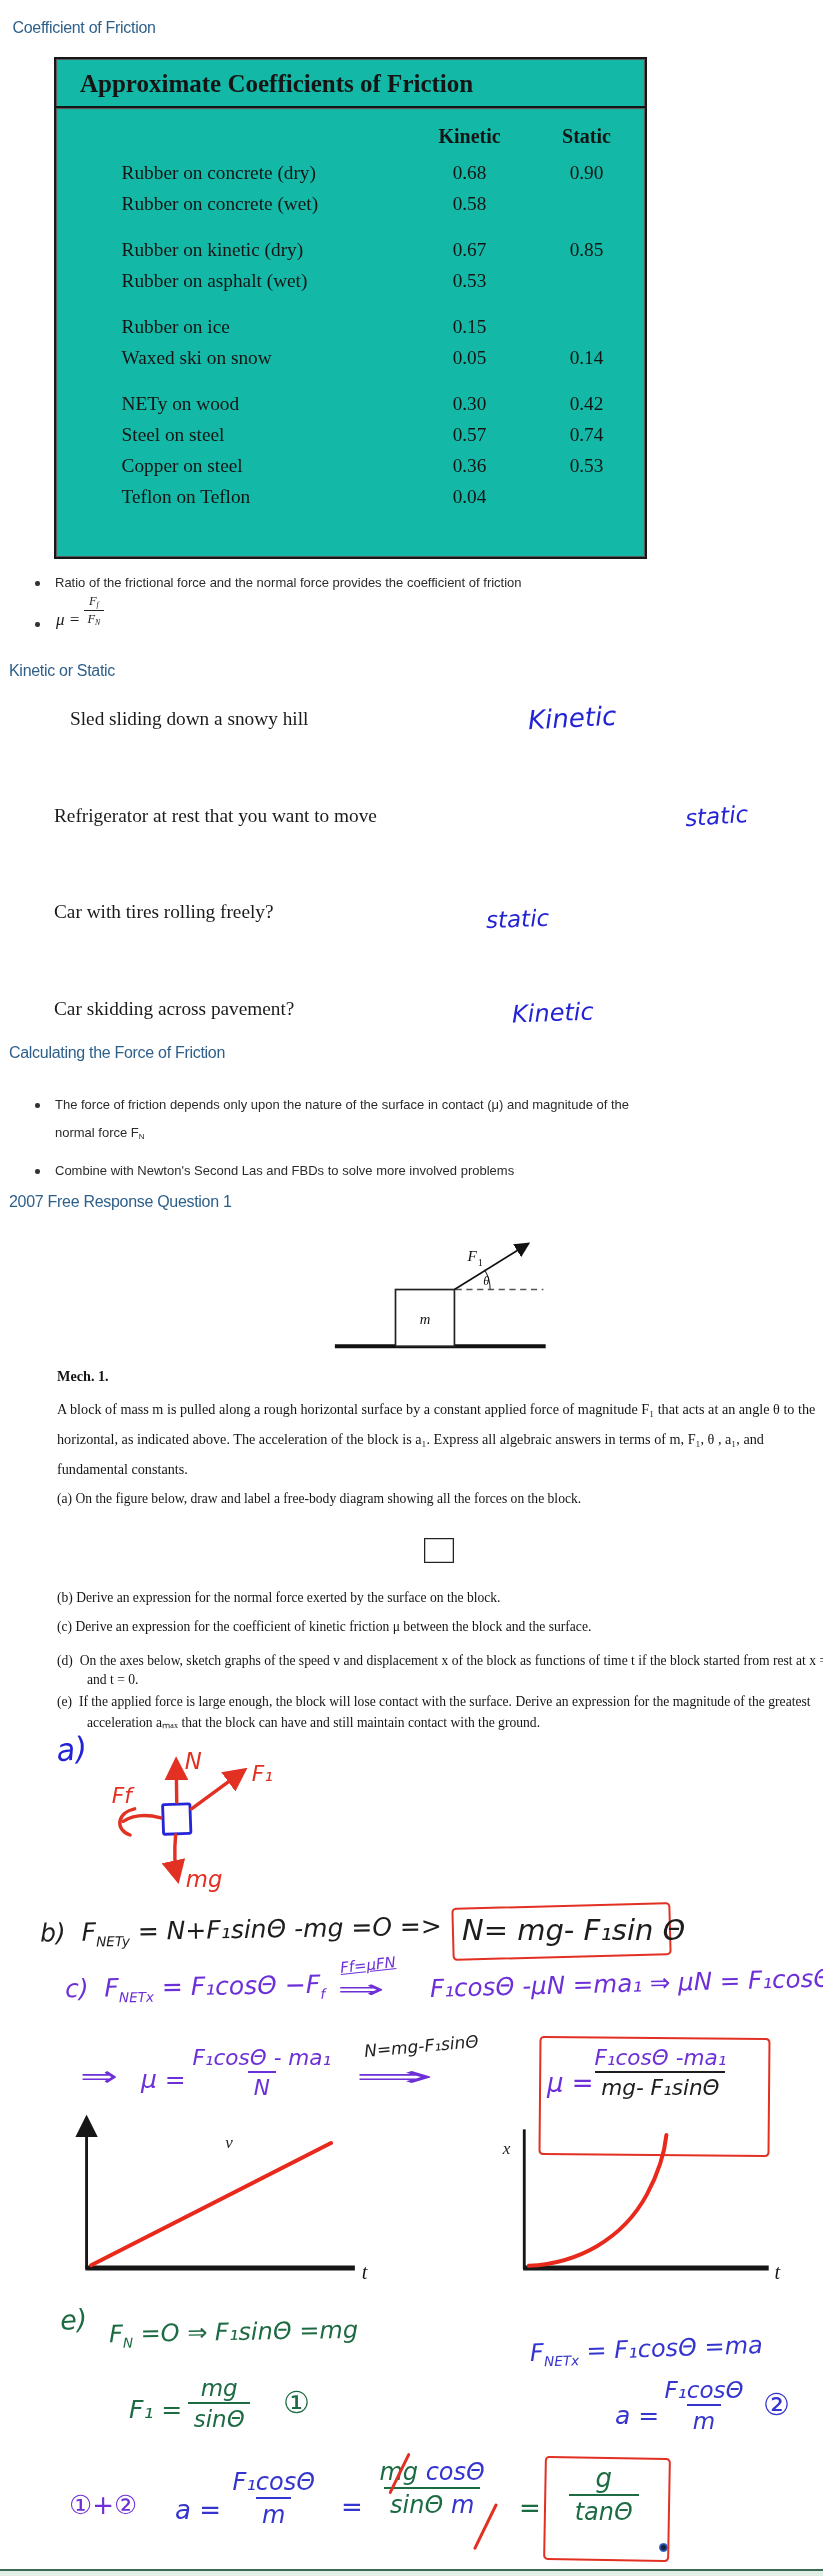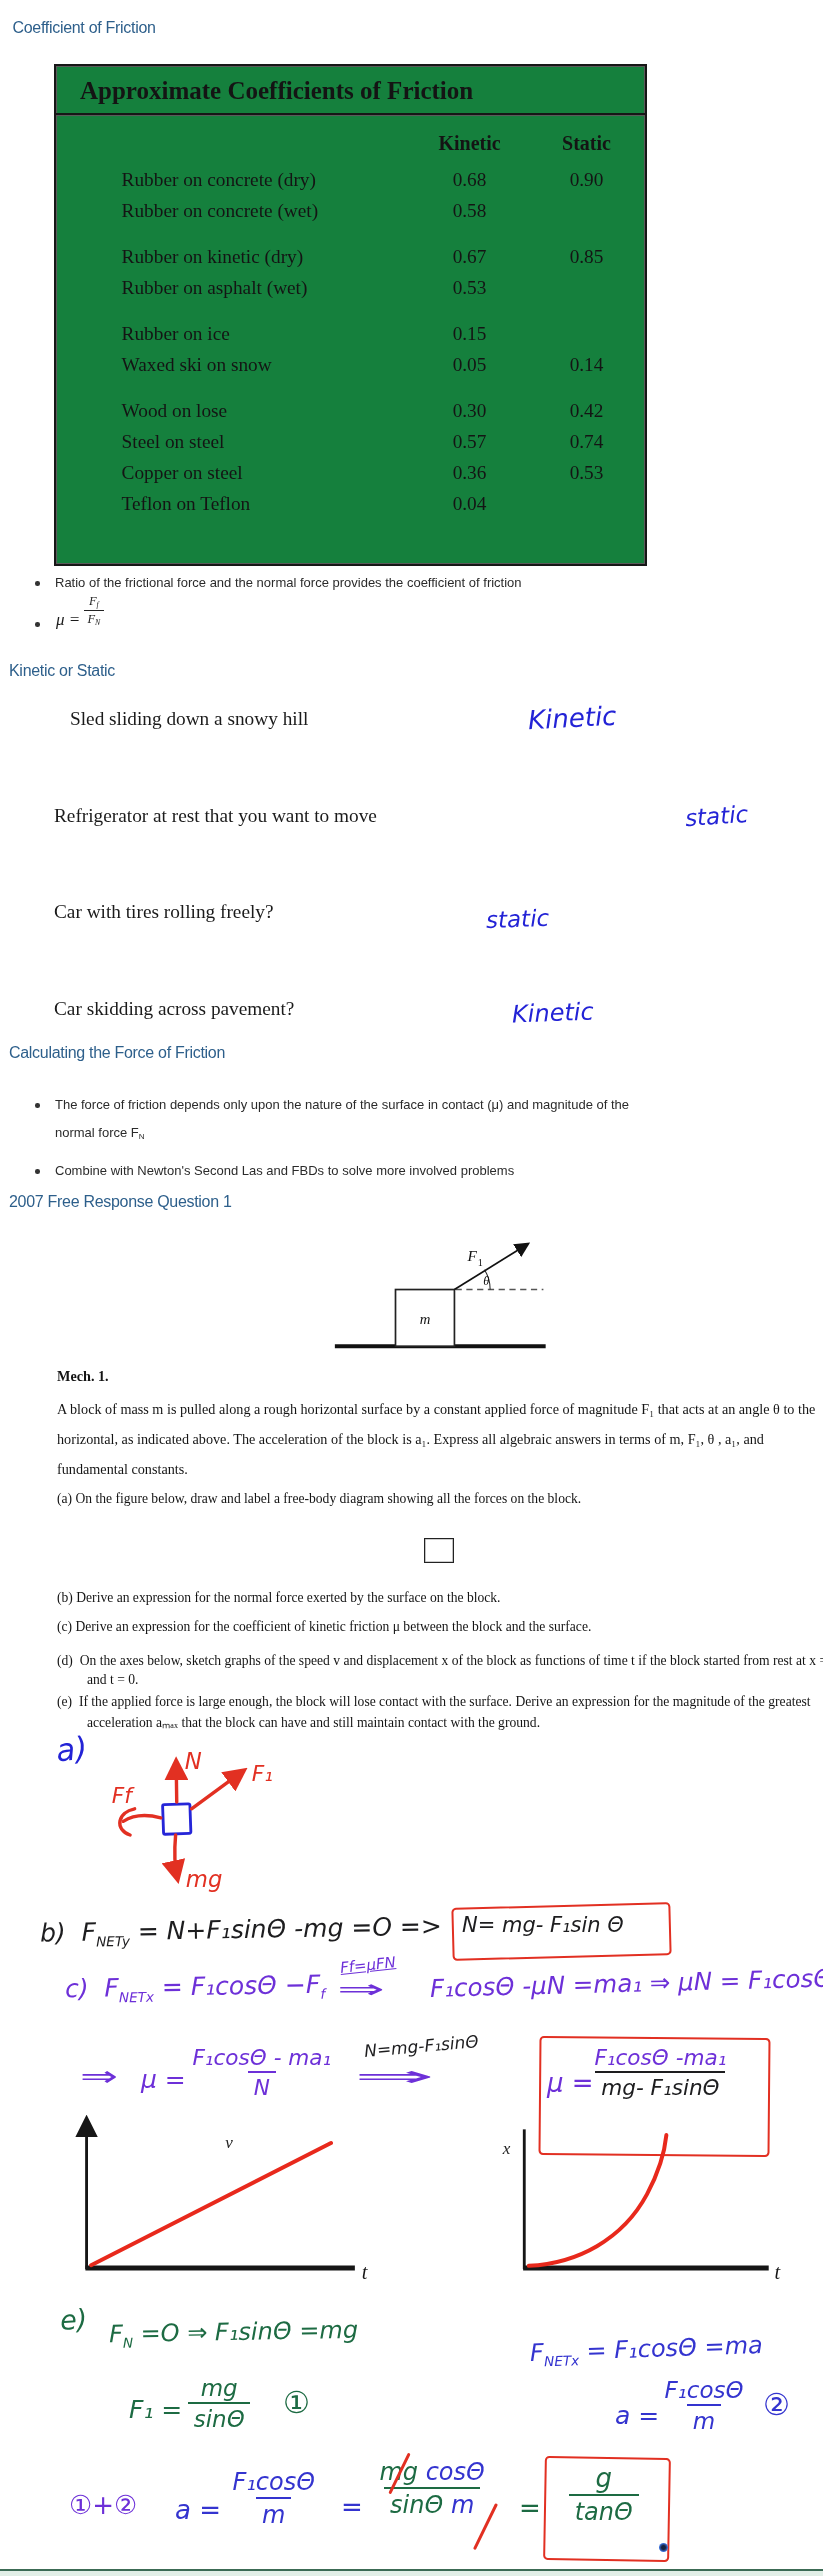--- a/index.html
+++ b/index.html
@@ -3,23 +3,23 @@
 <meta charset="utf-8">
 <style>
   html,body { margin:0; padding:0; background:#ffffff; }
   #canvas { position:relative; width:823px; height:2576px; background:#ffffff; overflow:hidden;
             font-family:"Liberation Sans", sans-serif; }
 
   .h1 { position:absolute; font-family:"Liberation Sans", sans-serif; font-weight:300;
         font-size:16px; color:#2d5f8b; letter-spacing:-0.3px; white-space:nowrap; }
 
   
-  #coef-table { position:absolute; left:54px; top:64px; width:589px; height:498px;
+  #coef-table { position:absolute; left:54px; top:57px; width:589px; height:498px;
                 border:2.8px solid #161616; box-shadow: inset 0 0 0 1.1px #5a5a5a;
-                background:#15803d; color:#141414; font-family:"Liberation Serif", serif; }
+                background:#14b8a6; color:#141414; font-family:"Liberation Serif", serif; }
   .ct-title { font-weight:bold; font-size:25px; padding:11.4px 0 8px 24px;
               border-bottom:2.8px solid #161616; box-shadow: 0 1.1px 0 #5a5a5a; }
   .ct-head, .ct-row { display:grid; grid-template-columns:1fr 117px 117px; }
   .ct-head { font-weight:bold; font-size:20px; padding-top:17px; }
   .ct-head .val, .ct-row .val { text-align:center; }
   .ct-row { font-size:19.3px; line-height:31px;margin-left:44px; }
   .ct-row .lbl { padding-left:21.6px; }
   .ct-group { margin-top:15px; }
   .ct-group.first { margin-top:9px; }
 
@@ -106,21 +106,21 @@
         <div class="val"></div>
       </div>
       <div class="ct-row">
         <div class="lbl">Waxed ski on snow</div>
         <div class="val">0.05</div>
         <div class="val">0.14</div>
       </div>
     </div>
     <div class="ct-group">
       <div class="ct-row">
-        <div class="lbl">Wood on lose</div>
+        <div class="lbl">NETy on wood</div>
         <div class="val">0.30</div>
         <div class="val">0.42</div>
       </div>
       <div class="ct-row">
         <div class="lbl">Steel on steel</div>
         <div class="val">0.57</div>
         <div class="val">0.74</div>
       </div>
       <div class="ct-row">
         <div class="lbl">Copper on steel</div>
@@ -223,21 +223,21 @@
     <text x="56" y="130" font-family="DejaVu Sans, sans-serif" font-style="italic" font-size="38" fill="#e23022">Ff</text>
     <text x="186" y="278" font-family="DejaVu Sans, sans-serif" font-style="italic" font-size="40" fill="#e23022">mg</text>
   </svg>
 
   <div class="hw hw-black" style="left:40px; top:1915px; font-size:25px; transform:rotate(-1deg);">
     <span>b)</span>&nbsp;
     <span>F</span><sub style="font-size:13.6px;">NETy</sub>
     <span>= N+F₁sinΘ -mg =O =&gt;</span>
   </div>
   <div class="redbox" style="left:452px; top:1905px; width:215px; height:49px; transform:rotate(-1.5deg);"></div>
-  <div class="hw hw-black" style="left:462px; top:1913px; font-size:21px;">N= mg- F₁sin Θ</div>
+  <div class="hw hw-black" style="left:462px; top:1913px; font-size:29px;">N= mg- F₁sin Θ</div>
 
   <div class="hw hw-purple" style="left:65px; top:1972px; font-size:25px; transform:rotate(-1deg);">
     <span>c)</span>&nbsp;
     <span>F</span><sub style="font-size:13.6px;">NETx</sub>
     <span>= F₁cosΘ −F</span><sub style="font-size:13.6px;">f</sub>
   </div>
   <div class="hw hw-purple" style="left:340px; top:1956px; font-size:15px; transform:rotate(-6deg); text-decoration:underline;">Ff=μFN</div>
   <div class="hw hw-purple" style="left:337px; top:1974px; font-size:26px;">
     <span class="arrow-stretch" style="transform:scaleX(2.2);">⇒</span>
   </div>

